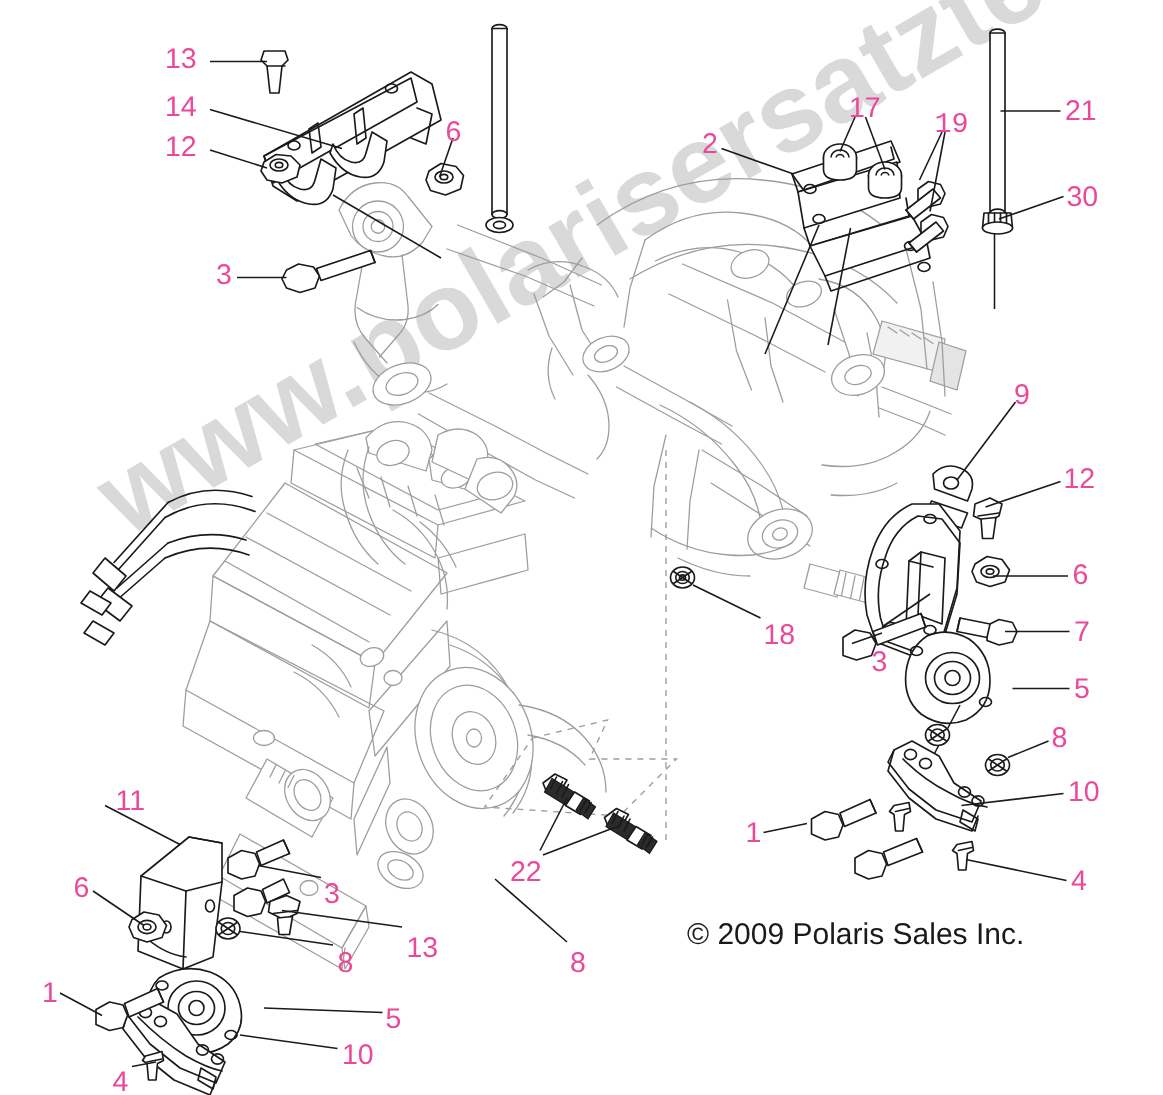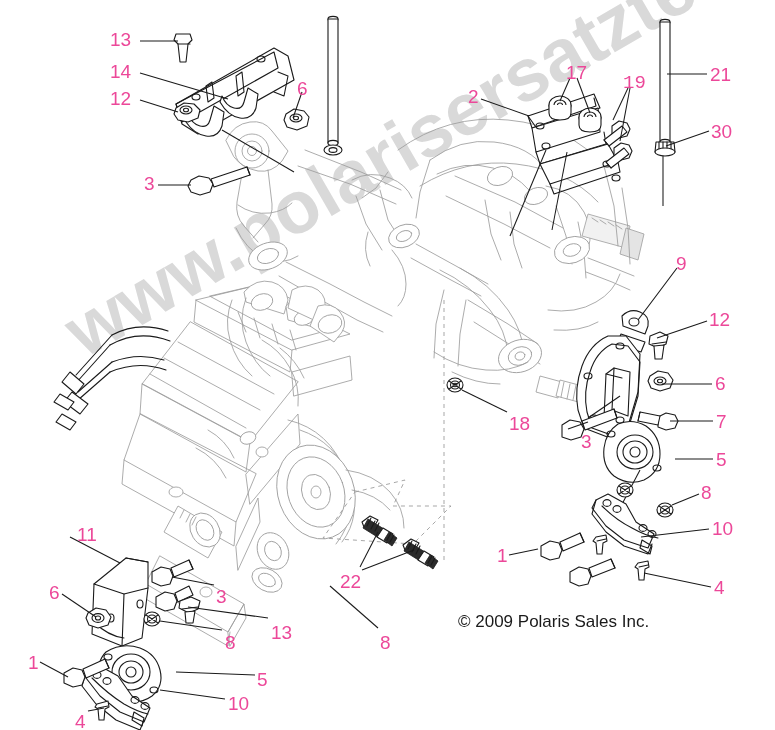--- a/index.html
+++ b/index.html
@@ -1,21 +1,21 @@
 <!DOCTYPE html>
 <html><head>
 <meta charset="utf-8">
 <style>
   html,body{margin:0;padding:0;background:#ffffff;}
   body{width:775px;height:730px;overflow:hidden;font-family:"Liberation Sans",sans-serif;}
   #stage{position:relative;width:775px;height:730px;background:#fff;}
   #stage svg{position:absolute;left:0;top:0;}
   .callout{position:absolute;font-family:"Liberation Sans",sans-serif;font-size:19px;color:#ec4899;
            letter-spacing:0px;white-space:nowrap;line-height:1;}
-  #copyright{position:absolute;left:458px;top:612px;font-size:17px;color:#1a1a1a;
+  #copyright{position:absolute;left:458px;top:612px;font-size:20px;color:#1a1a1a;
              font-family:"Liberation Sans",sans-serif;white-space:nowrap;}
   .wm{position:absolute;left:50px;top:300px;width:700px;font-size:74px;font-weight:bold;
       color:#d9d9d9;transform:rotate(-30deg);transform-origin:0 0;white-space:nowrap;
       font-family:"Liberation Sans",sans-serif;pointer-events:none;}
 </style>
 </head>
 <body>
 
 <div id="stage">
 

